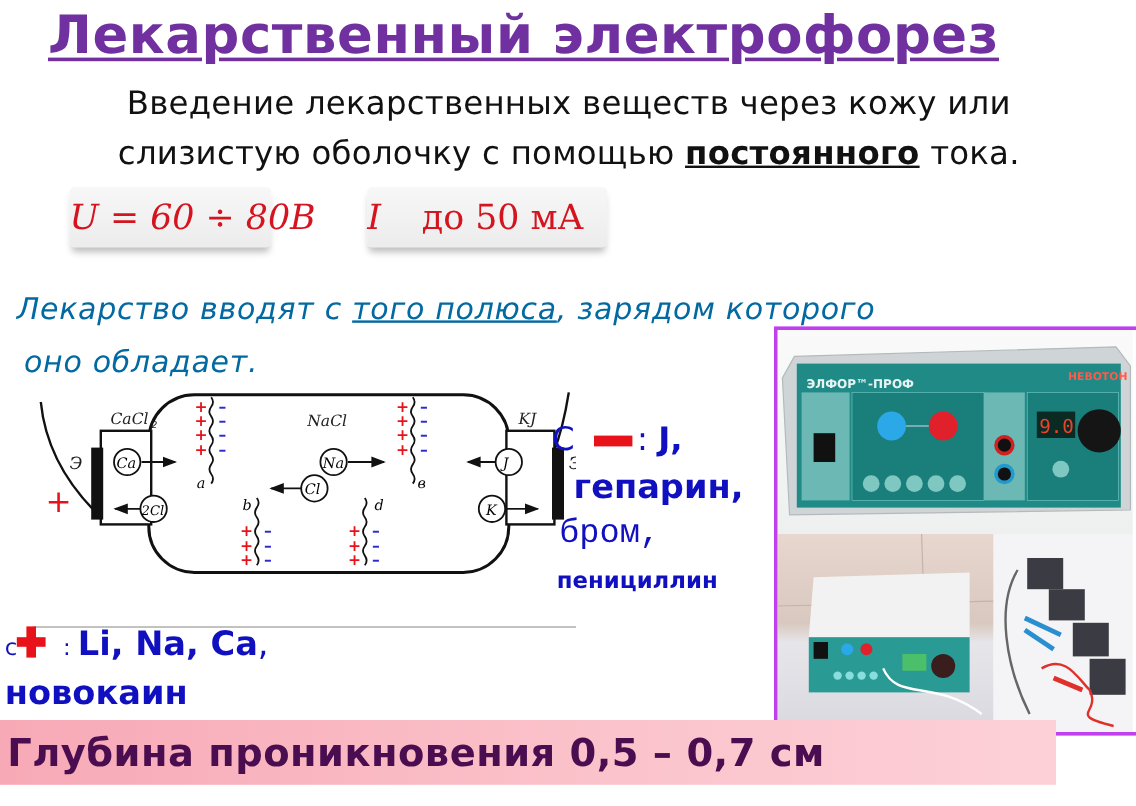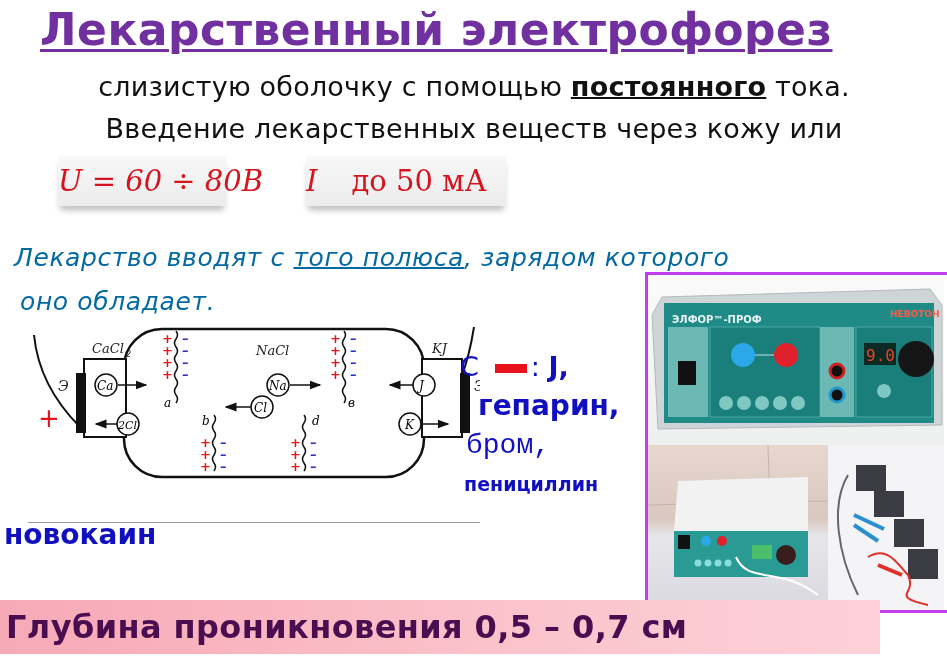--- a/index.html
+++ b/index.html
@@ -82,22 +82,22 @@
     font-family: "DejaVu Sans", sans-serif; font-weight: bold;
     font-size: 32px; line-height: 46px; color: #4a0d50; white-space: nowrap; letter-spacing: 0.4px;
   }
 </style>
 </head>
 <body>
 
 <div class="title">Лекарственный электрофорез</div>
 
 <div class="intro">
+  <div>Введение лекарственных веществ через кожу или</div>
   <div><span>слизистую оболочку с помощью </span><span class="strong">постоянного</span><span> тока.</span></div>
-  <div>Введение лекарственных веществ через кожу или</div>
 </div>
 
 <div class="formula u">U = 60 ÷ 80B</div>
 <div class="formula i">
   <span class="sym">I</span><span>до 50 мА</span>
 </div>
 
 <div class="rule">
   <div><span>Лекарство вводят с </span><span class="u">того полюса</span><span>, зарядом которого</span></div>
   <div style="margin-left:6px">оно обладает.</div>
@@ -192,20 +192,21 @@
 <div class="neg-list">
   <div class="row1"><span>С</span><span class="minus-bar"></span><span>:</span> <span class="bold">J,</span></div>
   <div class="row2">гепарин,</div>
   <div class="row3">бром,</div>
   <div class="row4">пенициллин</div>
 </div>
 
 <div class="hr-line"></div>
 
 <div class="pos-list">
+  <div class="row1"><span class="small-c">с</span><span class="cross"></span><span class="colon">:</span><span class="b">Li, Na, Ca</span><span>,</span></div>
   <div class="row2">новокаин</div>
 </div>
 
 <div class="photo-panel">
   <div class="device-top">
     <svg width="296" height="170" viewBox="0 0 296 170" xmlns="http://www.w3.org/2000/svg">
       <path d="M14,22 L282,14 L294,30 L294,150 L10,154 L4,40 Z" fill="#cfd4d6" stroke="#b4b9bb"></path>
       <rect x="16" y="28" width="270" height="120" fill="#1f8a86"></rect>
       <rect x="20" y="52" width="40" height="90" fill="#6bb8b4"></rect>
       <rect x="62" y="52" width="110" height="90" fill="#1a7f7b" stroke="#7cc" stroke-width="0.5"></rect>

